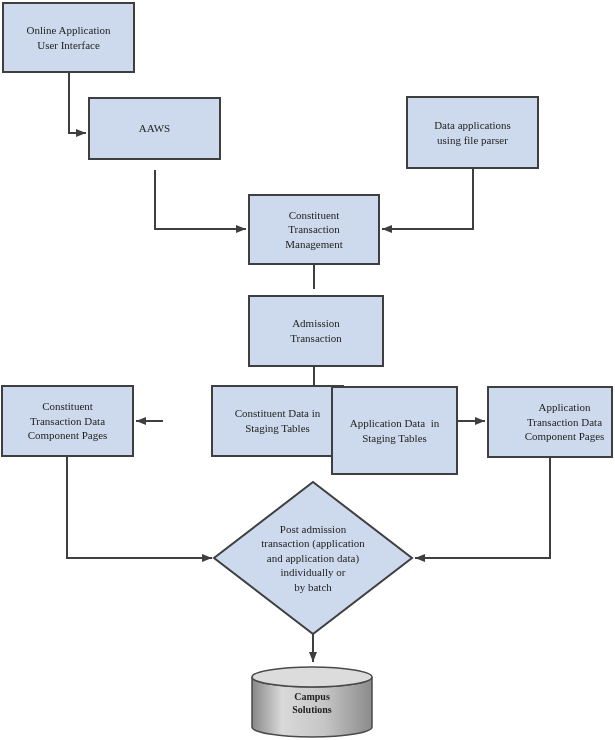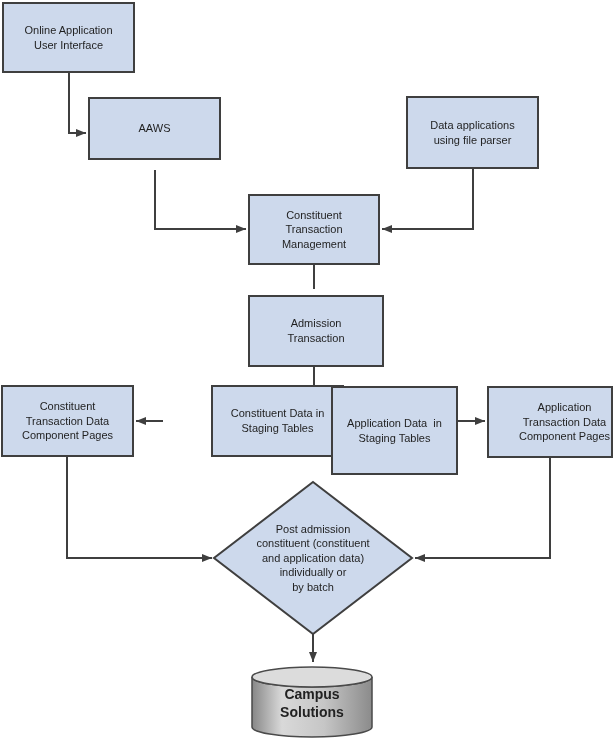--- a/index.html
+++ b/index.html
@@ -10,21 +10,21 @@
     --cyl-light:#dcdcdc;
     --cyl-mid:#c2c2c2;
     --cyl-dark:#8b8b8b;
     --cyl-stroke:#4a4a4a;
   }
   html,body{margin:0;padding:0;background:#ffffff;}
   .canvas{
     position:relative;
     width:615px;height:740px;
     background:#ffffff;
-    font-family:Liberation Sans, sans-serif;
+    font-family:Liberation Serif, serif;
     color:var(--text);
     overflow:hidden;
   }
   .wires{position:absolute;left:0;top:0;width:615px;height:740px;}
   .wire{fill:none;stroke:var(--connector);stroke-width:2;}
   .arrowhead{fill:var(--connector);}
   .diamond-shape{fill:var(--node-fill);stroke:var(--node-border);stroke-width:2;}
   .cyl-body{stroke:var(--cyl-stroke);stroke-width:1.5;}
   .cyl-top{fill:var(--cyl-light);stroke:var(--cyl-stroke);stroke-width:1.5;}
   .node{
@@ -37,21 +37,21 @@
     font-size:11px;line-height:1.32;
     white-space:pre-wrap;
   }
   .float-label{
     position:absolute;
     display:flex;align-items:center;justify-content:center;
     text-align:center;
     font-size:11px;line-height:1.32;
     white-space:pre-wrap;
   }
-  .cyl-label{font-weight:bold;font-size:14px;line-height:1.3;color:#222;}
+  .cyl-label{font-weight:bold;font-size:10px;line-height:1.3;color:#222;}
 </style>
 </head>
 <body>
 
 <div class="canvas">
 
   <svg class="wires" viewBox="0 0 615 740" xmlns="http://www.w3.org/2000/svg">
     <defs>
       <marker id="arr" viewBox="0 0 10 8" refX="10" refY="4" markerWidth="10" markerHeight="8" markerUnits="userSpaceOnUse" orient="auto">
         <path class="arrowhead" d="M0,0 L10,4 L0,8 Z"></path>
@@ -104,21 +104,21 @@
 Staging Tables</div>
 
   <div class="node" style="left:331px;top:386px;width:127px;height:89px;">Application Data  in
 Staging Tables</div>
 
   <div class="node" style="left:487px;top:386px;width:126px;height:72px;padding-left:29px;">Application
 Transaction Data
 Component Pages</div>
 
   <div class="float-label" style="left:233px;top:513px;width:160px;height:90px;">Post admission
-constituent (constituent
+transaction (application
 and application data)
 individually or
 by batch</div>
 
   <div class="float-label cyl-label" style="left:252px;top:682px;width:120px;height:42px;">Campus
 Solutions</div>
 
 </div>
 
 </body></html>

